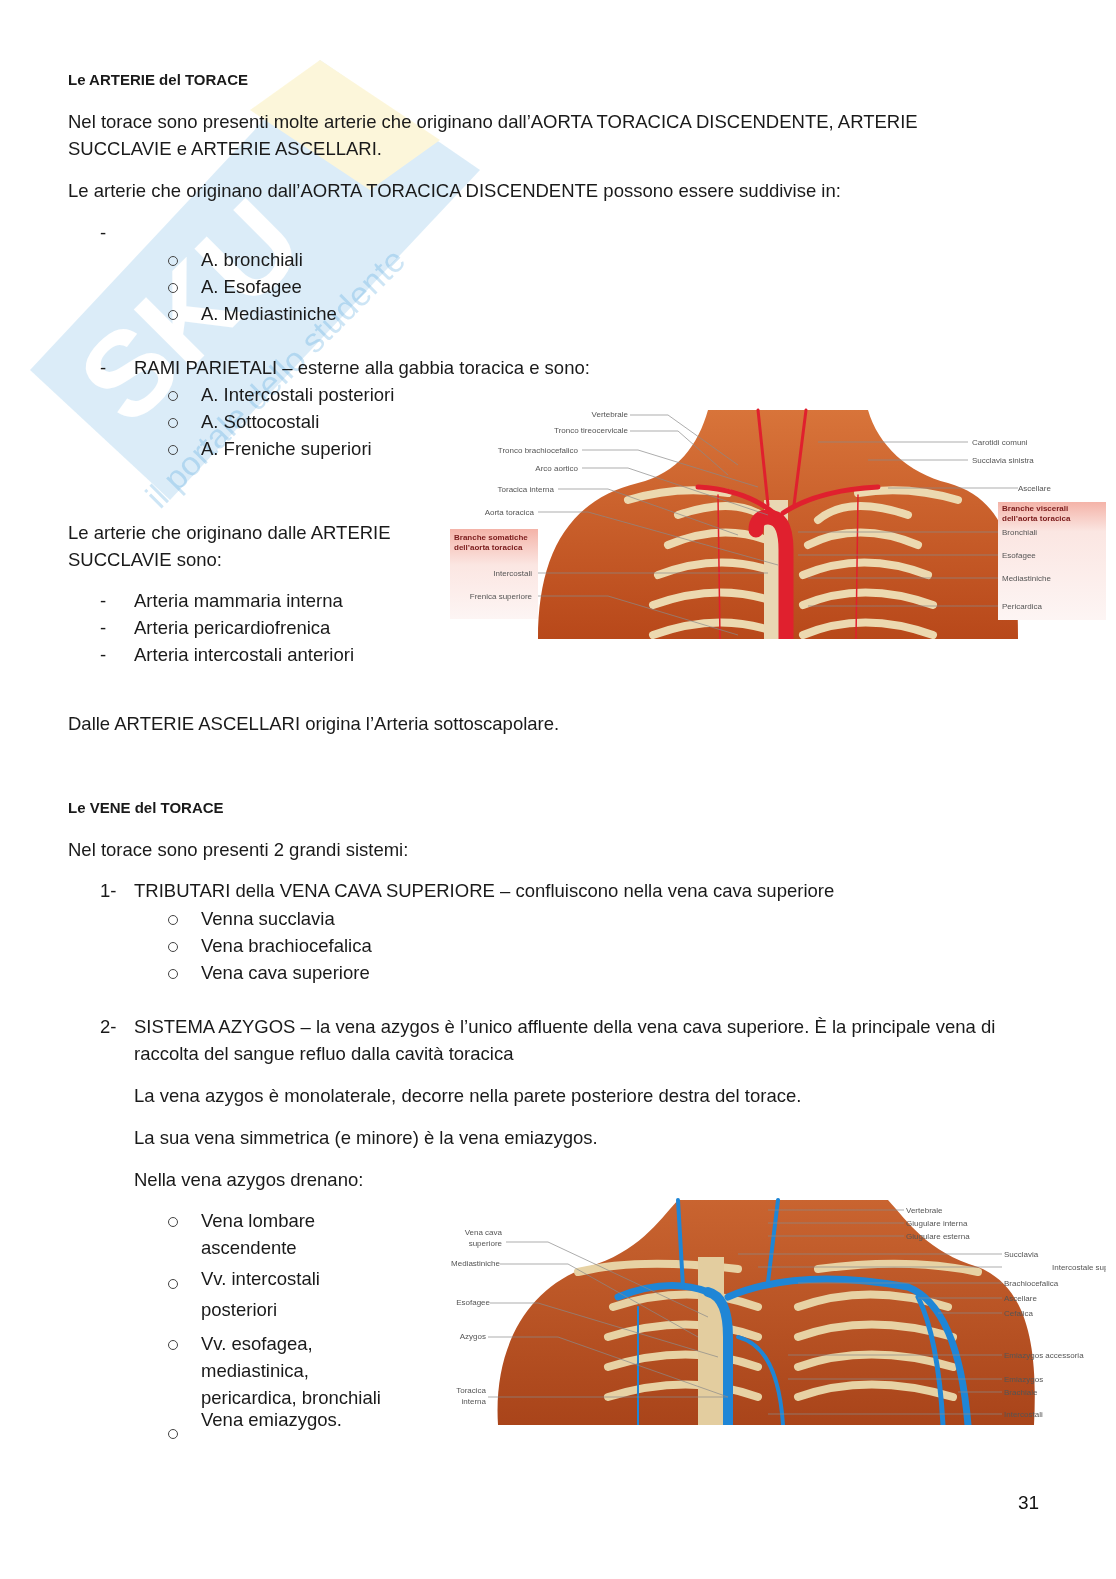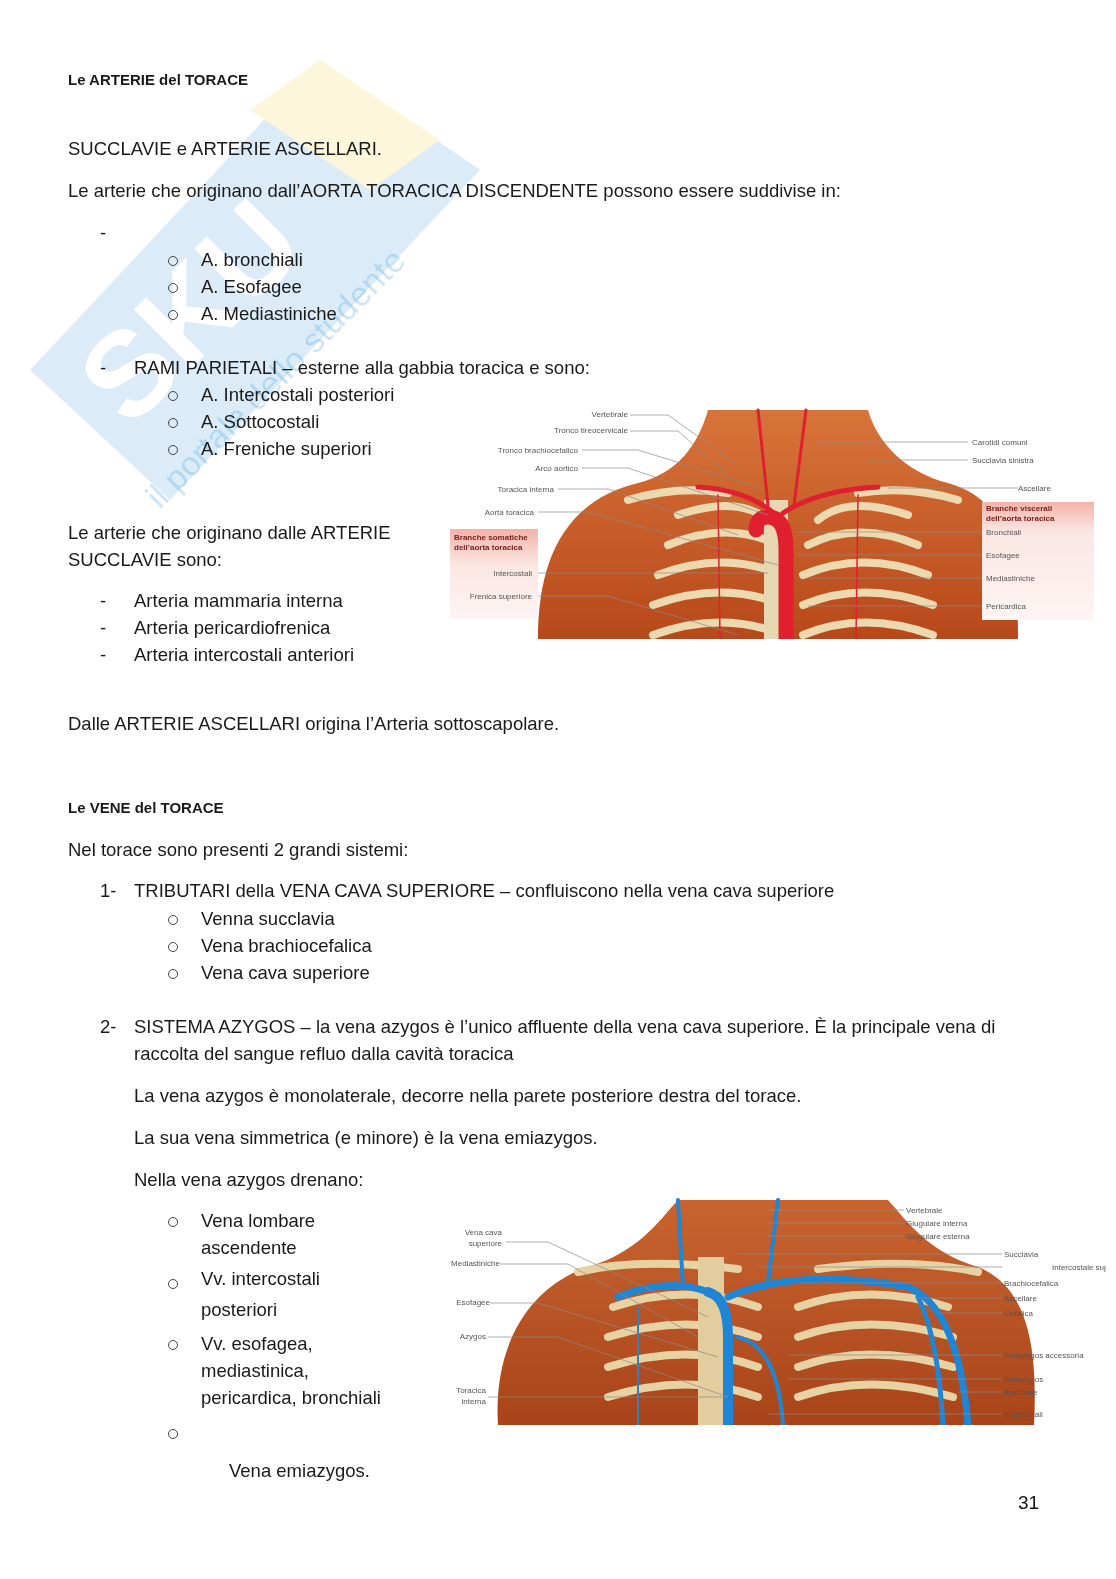--- a/index.html
+++ b/index.html
@@ -32,20 +32,21 @@
   <svg class="watermark" viewBox="0 0 470 480">
     <g opacity="0.18">
       <polygon points="10,330 300,20 460,130 150,460" fill="#3d9ad9"></polygon>
       <polygon points="230,70 300,20 420,100 350,150" fill="#f4d23a"></polygon>
       <text x="110" y="390" transform="rotate(-45 110 390)" font-size="120" font-weight="bold" fill="#ffffff" font-family="Liberation Sans, sans-serif">SKU</text>
     </g>
     <text x="140" y="470" transform="rotate(-45 140 470)" font-size="34" fill="#3d9ad9" opacity="0.25" font-family="Liberation Sans, sans-serif">il portale dello studente</text>
   </svg>
 
   <div class="t h" style="left:68px; top:66px;">Le ARTERIE del TORACE</div>
+  <div class="t" style="left:68px; top:108px;">Nel torace sono presenti molte arterie che originano dall’AORTA TORACICA DISCENDENTE, ARTERIE</div>
   <div class="t" style="left:68px; top:135px;">SUCCLAVIE e ARTERIE ASCELLARI.</div>
   <div class="t" style="left:68px; top:177px;">Le arterie che originano dall’AORTA TORACICA DISCENDENTE possono essere suddivise in:</div>
 
   <div class="t" style="left:100px; top:219px;">-</div>
   <span class="circ" style="left:168px; top:256px;"></span>
   <div class="t" style="left:201px; top:246px;">A. bronchiali</div>
   <span class="circ" style="left:168px; top:283px;"></span>
   <div class="t" style="left:201px; top:273px;">A. Esofagee</div>
   <span class="circ" style="left:168px; top:310px;"></span>
   <div class="t" style="left:201px; top:300px;">A. Mediastiniche</div>
@@ -131,21 +132,21 @@
     <div class="lbl r" style="left:36px; top:80px; width:80px;">Toracica interna</div>
     <div class="lbl r" style="left:16px; top:103px; width:80px;">Aorta toracica</div>
     <div style="position:absolute; left:12px; top:124px; width:88px; height:90px; background:linear-gradient(#f4b3a8, #fbe6e2 40%, #fdf5f4);">
       <div class="box-title" style="position:absolute; left:4px; top:4px; width:84px; white-space:normal;">Branche somatiche dell’aorta toracica</div>
       <div class="lbl r" style="left:0px; top:40px; width:82px;">Intercostali</div>
       <div class="lbl r" style="left:0px; top:63px; width:82px;">Frenica superiore</div>
     </div>
     <div class="lbl" style="left:534px; top:33px;">Carotidi comuni</div>
     <div class="lbl" style="left:534px; top:51px;">Succlavia sinistra</div>
     <div class="lbl" style="left:580px; top:79px;">Ascellare</div>
-    <div style="position:absolute; left:544px; top:97px; width:112px; height:118px; background:linear-gradient(#f4b3a8, #fbe6e2 25%, #fdf5f4);">
+    <div style="position:absolute; left:560px; top:97px; width:112px; height:118px; background:linear-gradient(#f4b3a8, #fbe6e2 25%, #fdf5f4);">
       <div class="box-title" style="position:absolute; left:4px; top:2px; width:88px; white-space:normal;">Branche viscerali dell’aorta toracica</div>
       <div class="lbl" style="left:4px; top:26px;">Bronchiali</div>
       <div class="lbl" style="left:4px; top:49px;">Esofagee</div>
       <div class="lbl" style="left:4px; top:72px;">Mediastiniche</div>
       <div class="lbl" style="left:4px; top:100px;">Pericardica</div>
     </div>
   </div>
 
   <div class="t h" style="left:68px; top:794px;">Le VENE del TORACE</div>
   <div class="t" style="left:68px; top:836px;">Nel torace sono presenti 2 grandi sistemi:</div>
@@ -170,21 +171,21 @@
   <div class="t" style="left:201px; top:1207px;">Vena lombare</div>
   <div class="t" style="left:201px; top:1234px;">ascendente</div>
   <span class="circ" style="left:168px; top:1279px;"></span>
   <div class="t" style="left:201px; top:1265px;">Vv. intercostali</div>
   <div class="t" style="left:201px; top:1296px;">posteriori</div>
   <span class="circ" style="left:168px; top:1340px;"></span>
   <div class="t" style="left:201px; top:1330px;">Vv. esofagea,</div>
   <div class="t" style="left:201px; top:1357px;">mediastinica,</div>
   <div class="t" style="left:201px; top:1384px;">pericardica, bronchiali</div>
   <span class="circ" style="left:168px; top:1429px;"></span>
-  <div class="t" style="left:201px; top:1457px;margin-left:28px;">Vena emiazygos.</div>
+  <div class="t" style="left:201px; top:1406px;">Vena emiazygos.</div>
 
   <div class="fig" style="left:438px; top:1197px; width:668px; height:228px;">
     <svg width="668" height="228" viewBox="0 0 668 228">
       <defs>
         <linearGradient id="sk2" x1="0" y1="0" x2="0" y2="1">
           <stop offset="0" stop-color="#c96430"></stop>
           <stop offset="1" stop-color="#a9441a"></stop>
         </linearGradient>
       </defs>
       <path d="M60,228 C55,150 90,90 150,70 C200,55 220,25 240,3 L450,3 C470,25 490,55 540,70 C590,90 600,150 596,228 Z" fill="url(#sk2)"></path>

